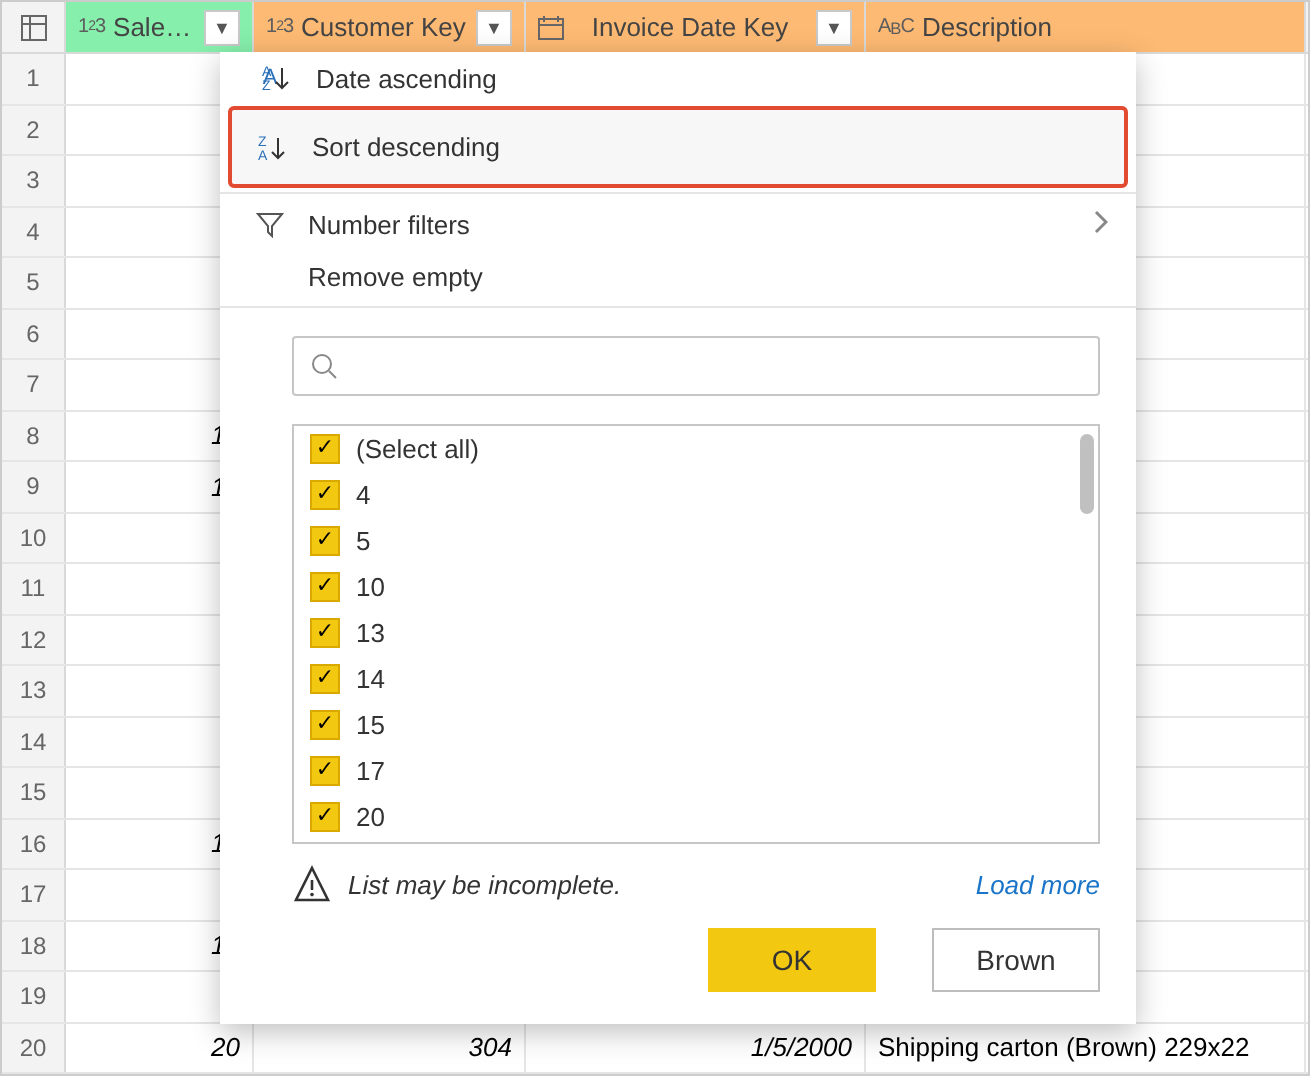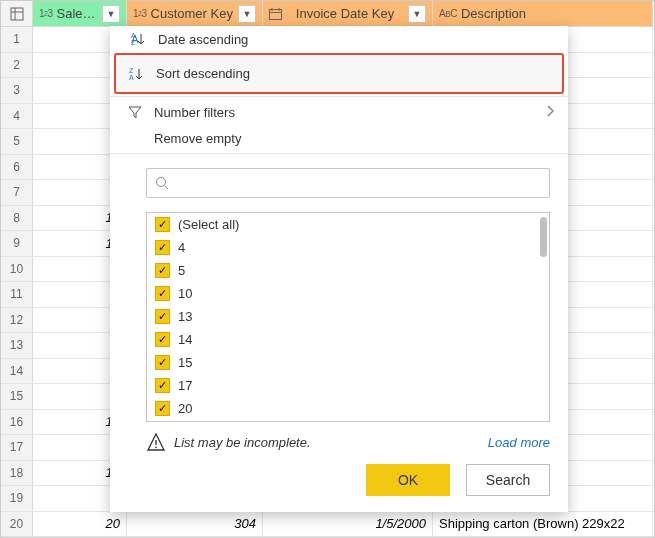--- a/index.html
+++ b/index.html
@@ -149,21 +149,21 @@
     width:7px; height:40px; background:#c0c0c0; border-radius:4px;
   }
   .incomplete {
     display:flex; align-items:center;
     padding:10px 18px 0 36px;
     font-style:italic;
   }
   .incomplete svg { margin-right:8px;}
   .incomplete a { margin-left:auto; color:#1a74c7; text-decoration:none; cursor:pointer;padding-left:48px;}
   .buttons {
-    display:flex; justify-content:flex-end; gap:16px;
+    display:flex; justify-content:flex-end; gap:28px;
     padding:12px 18px 16px;
   }
   .btn {
     min-width:84px; height:32px;
     display:flex; align-items:center; justify-content:center;
     border:1px solid #bdbdbd; background:#fff;
     cursor:pointer; font-size:14px;
   }
   .btn.primary { background:#f2c811; border-color:#f2c811; }
   
@@ -454,15 +454,15 @@
     <svg width="20" height="20" viewBox="0 0 20 20">
         <path d="M10 2 L18 18 H2 Z" fill="none" stroke="#333" stroke-width="1.3"></path>
         <line x1="10" y1="8" x2="10" y2="13" stroke="#333" stroke-width="1.3"></line>
         <circle cx="10" cy="15.3" r="0.9" fill="#333"></circle>
       </svg>
     <span>List may be incomplete.</span>
     <a>Load more</a>
   </div>
   <div class="buttons">
     <div class="btn primary">OK</div>
-    <div class="btn">Search</div>
+    <div class="btn">Brown</div>
   </div>
 </div>
 
 </body></html>

